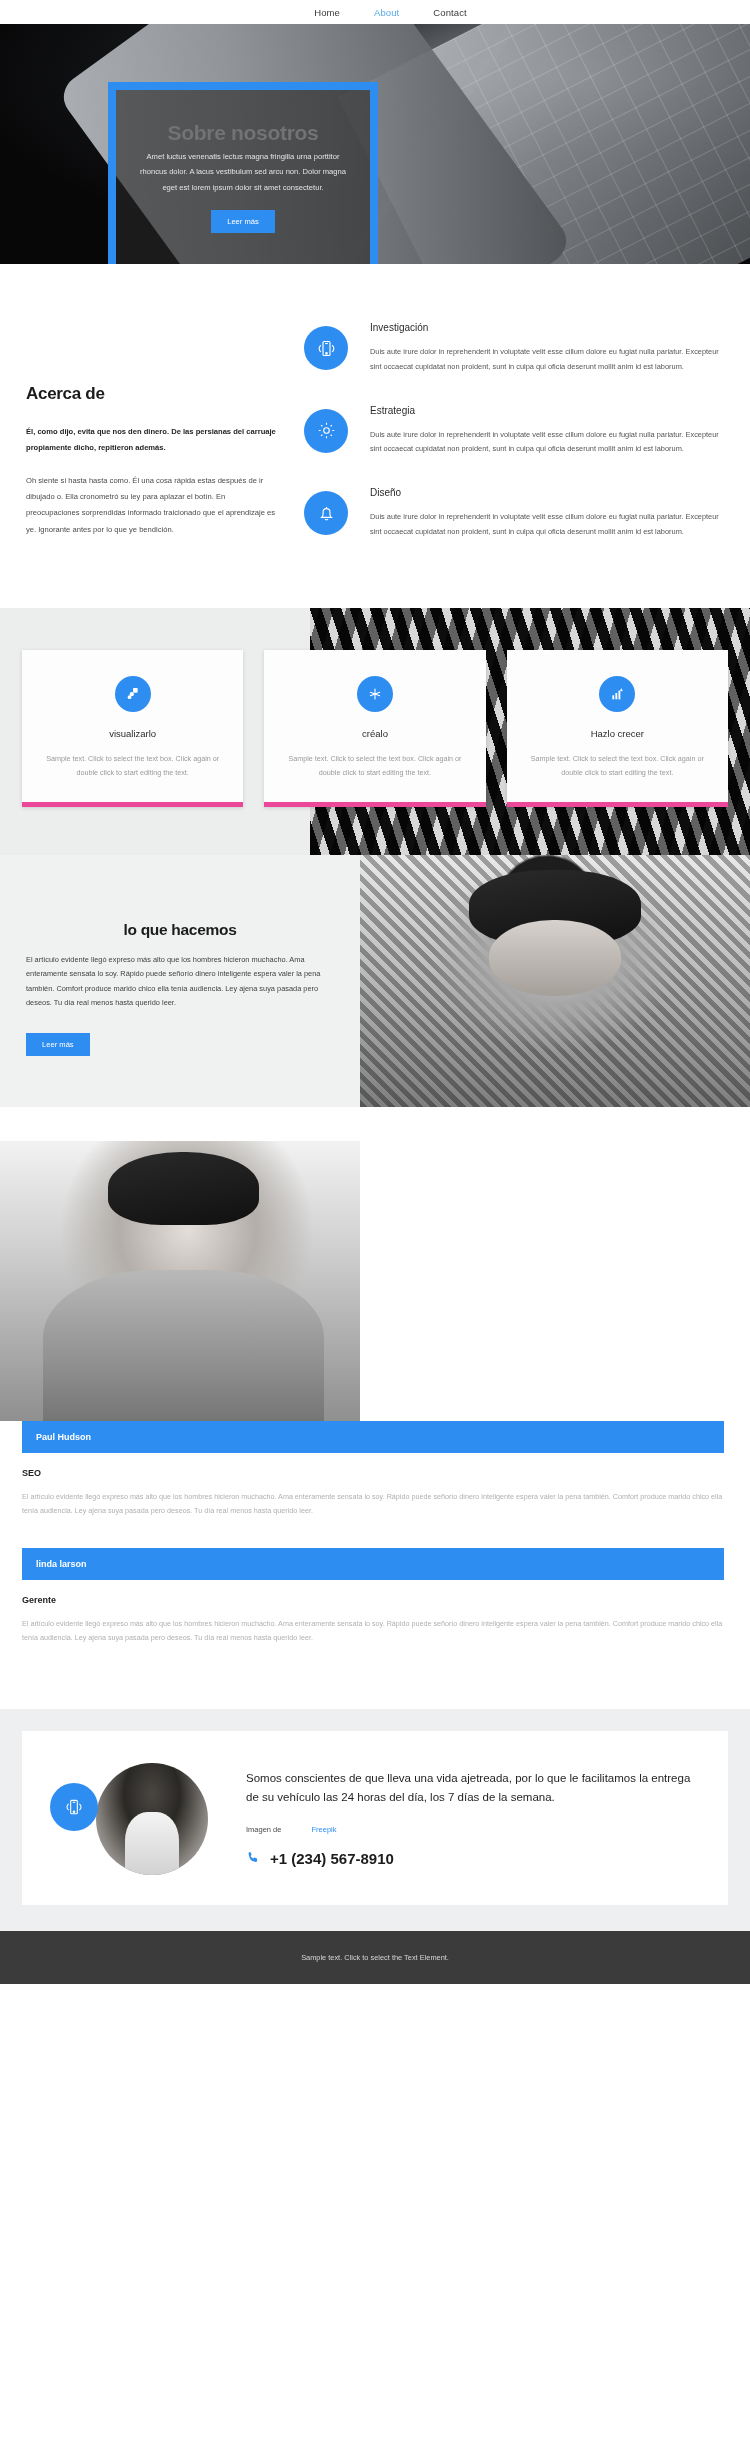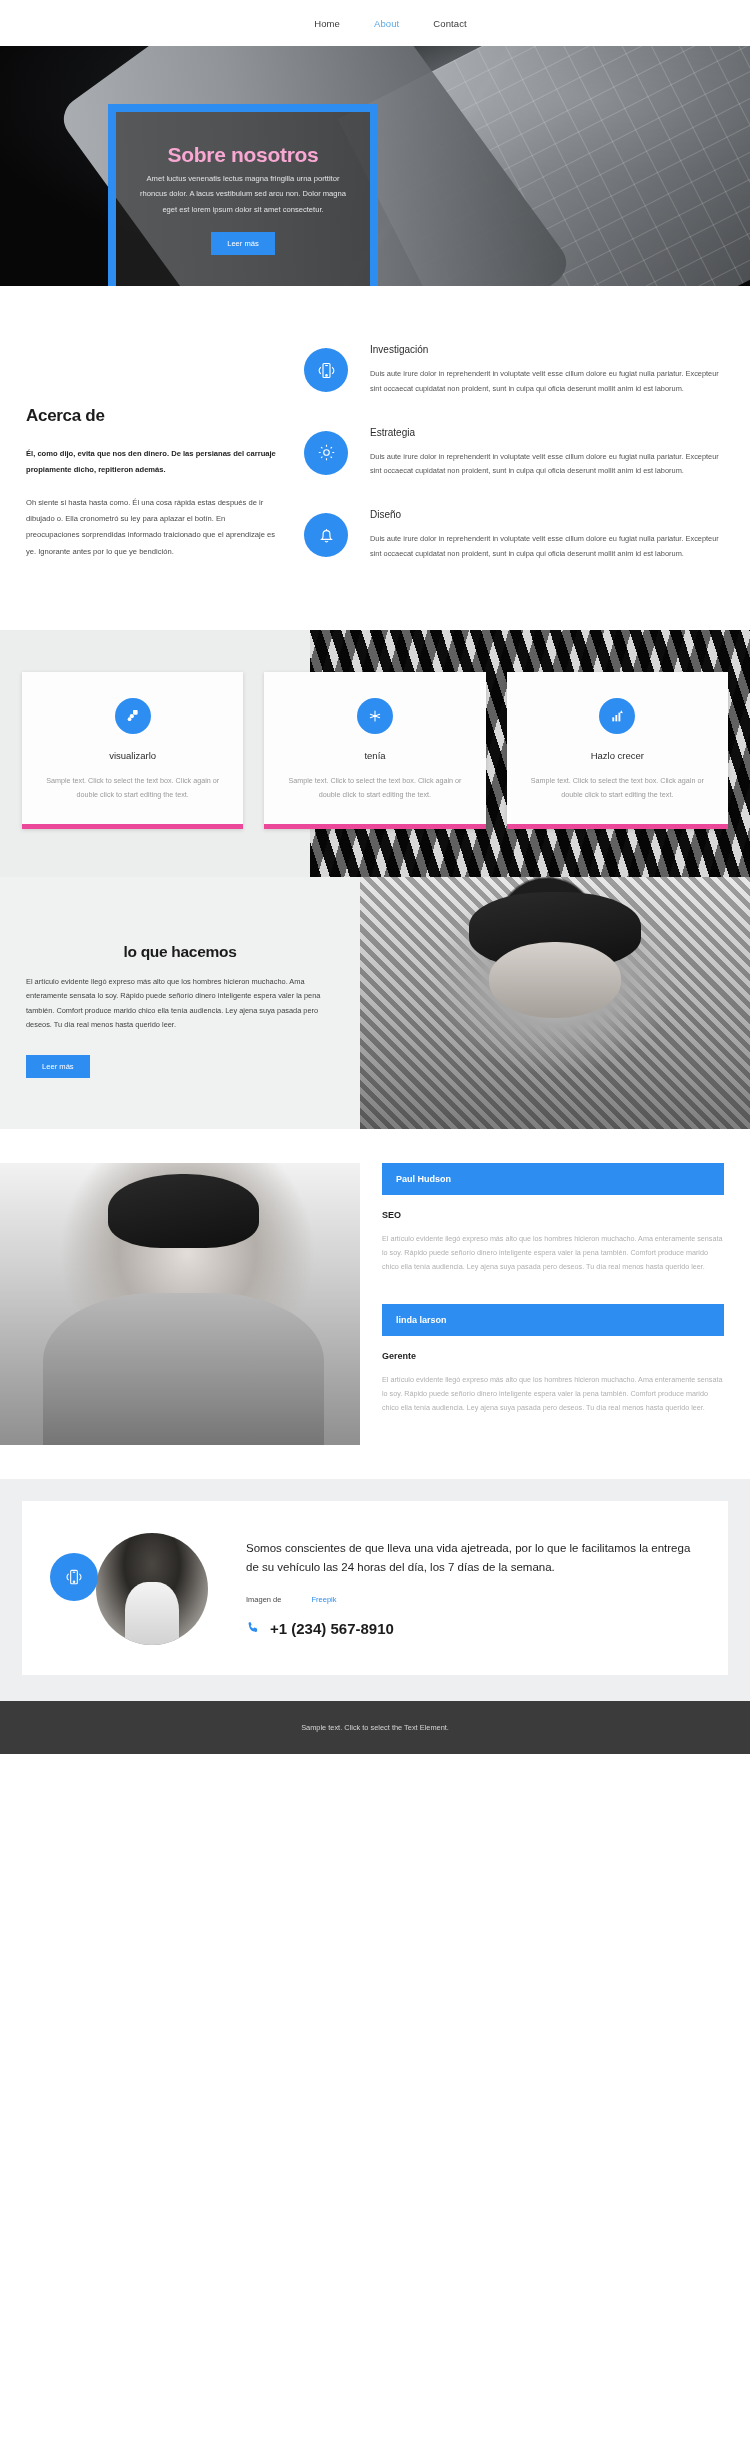--- a/index.html
+++ b/index.html
@@ -5,21 +5,21 @@
   * { box-sizing: border-box; margin: 0; padding: 0; }
   body {
     width: 750px;
     font-family: "Liberation Sans", sans-serif;
     background: #ffffff;
     color: #2b2b2b;
     -webkit-font-smoothing: antialiased;
   }
   
   .nav {
-    height: 46px;
+    height: 24px;
     background: #ffffff;
     display: flex;
     align-items: center;
     justify-content: center;
     gap: 34px;
     padding-left: 31px;
   }
   .nav a {
     font-size: 9.5px;
     color: #3a3a3a;
@@ -79,21 +79,21 @@
     position: absolute;
     inset: 0;
     background: rgba(40,40,40,.62);
     display: flex;
     flex-direction: column;
     align-items: center;
     justify-content: center;
     padding: 0 16px;
   }
   .hero-title {
-    color: #f9a8d4;
+    color: #737373;
     font-size: 21px;
     font-weight: 700;
     letter-spacing: -.3px;
     margin-bottom: 4px;
     text-align: center;
   }
   .hero-sub {
     color: #e2e4e6;
     font-size: 7.6px;
     line-height: 2.05;
@@ -263,20 +263,21 @@
     width: 34%; height: 30%;
     border-radius: 48%;
     background: linear-gradient(180deg, #d7d2cd 0%, #a59f9a 100%);
   }
 
   
   .team {
     display: flex;
     background: #ffffff;
     padding: 34px 0 34px 0;
+    flex-direction: column;
   }
   .team-photo {
     width: 48%;
     position: relative;
     min-height: 280px;
     overflow: hidden;
     background: #cfcfcf;
   }
   .portrait-b { position:absolute; inset:0;
     background:
@@ -479,21 +480,21 @@
       <div class="card-text">Sample text. Click to select the text box. Click again or double click to start editing the text.</div>
     </div>
 
     <div class="card">
       <div class="card-icon">
         <svg viewBox="0 0 24 24" fill="none" stroke="#fff" stroke-width="1.6" stroke-linecap="round">
           <path d="M12 4.5v15M5 9.5l14 5M19 9.5l-14 5"></path>
           <circle cx="12" cy="12" r="1.6" fill="#fff" stroke="none"></circle>
         </svg>
       </div>
-      <div class="card-title">tenía</div>
+      <div class="card-title">créalo</div>
       <div class="card-text">Sample text. Click to select the text box. Click again or double click to start editing the text.</div>
     </div>
 
     <div class="card">
       <div class="card-icon">
         <svg viewBox="0 0 24 24" fill="#fff">
           <rect x="5" y="14" width="2.8" height="6"></rect>
           <rect x="9.6" y="10.5" width="2.8" height="9.5"></rect>
           <rect x="14.2" y="7" width="2.8" height="13"></rect>
           <path d="M18.6 3.4l2.2 4.4-4.4-.6z"></path>

